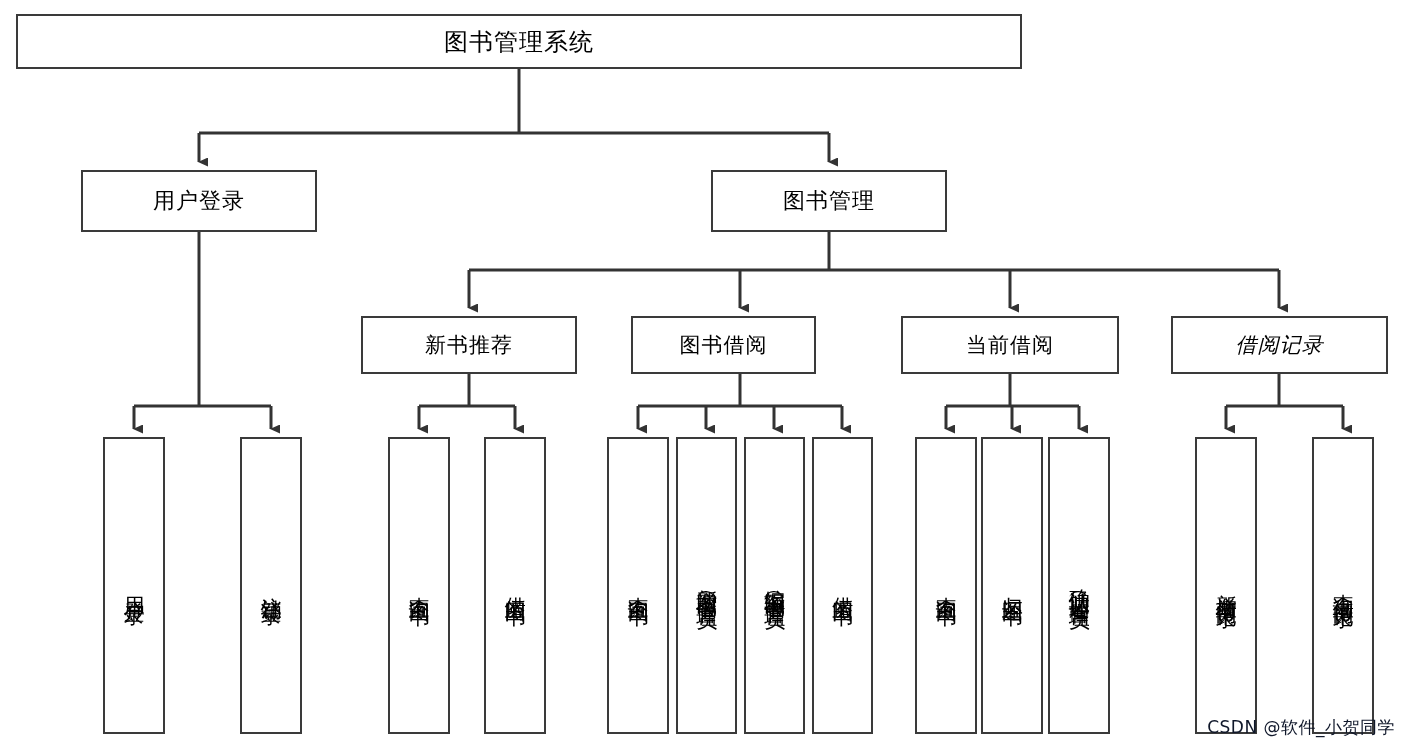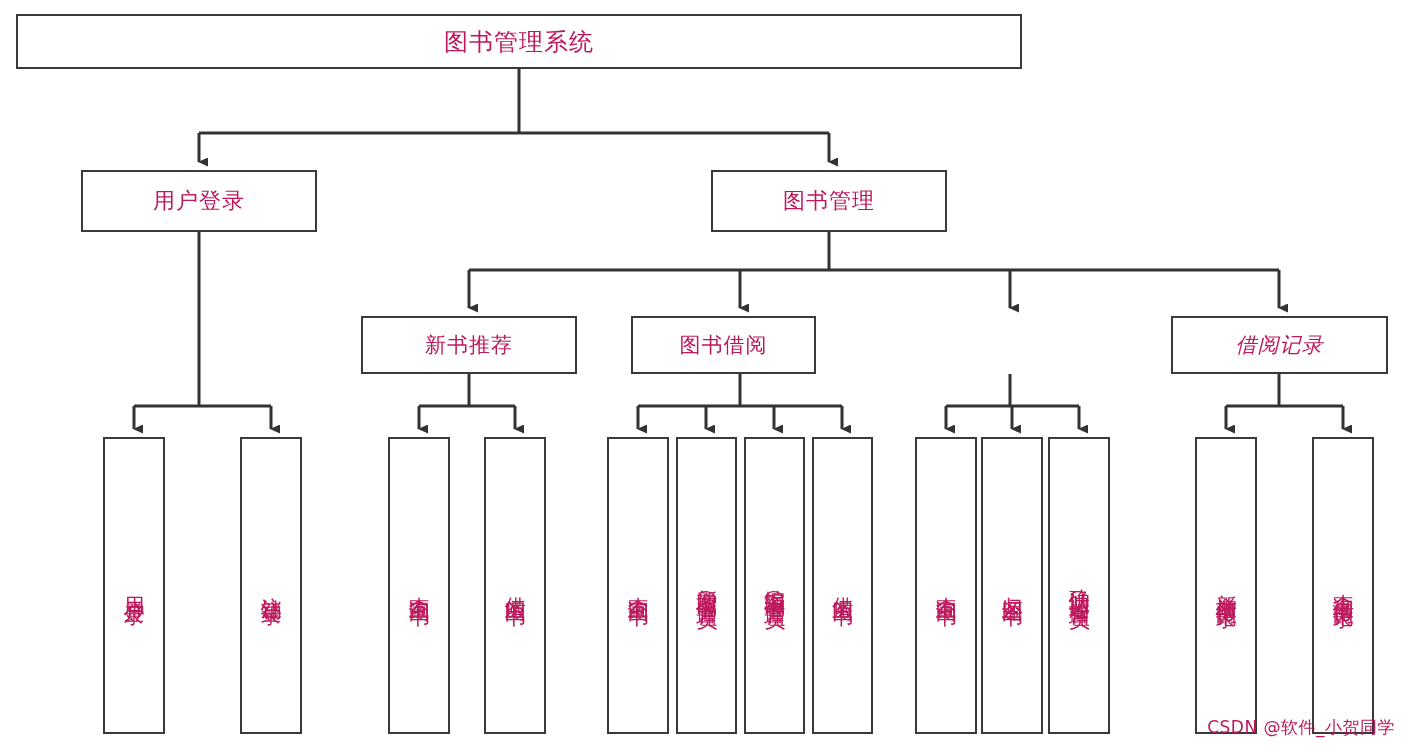--- a/index.html
+++ b/index.html
@@ -35,21 +35,21 @@
     align-items: center;
     justify-content: center;
     text-align: center;
     color: #262626;
     z-index: 2;
   }
   .node-label {
     font-weight: 400;
     letter-spacing: 1px;
     line-height: 1.25;
-    color: #be185d;
+    color: #000000;
   }
   
   .lvl-root .node-label { font-size: 24px; }
   .lvl-2 .node-label { font-size: 22px; }
   .lvl-3 .node-label { font-size: 21px; }
   
   .lvl-leaf {
     padding: 10px 2px;
     align-items: center;
     justify-content: center;
@@ -60,21 +60,21 @@
     font-size: 21px;
     letter-spacing: 3px;
     white-space: nowrap;
     max-height: 100%;
   }
   #watermark {
     position: absolute;
     right: 10px;
     bottom: 8px;
     font-size: 17px;
-    color: #be185d;
+    color: #0f172a;
     letter-spacing: 0.5px;
     z-index: 5;
     white-space: nowrap;
     user-select: none;
   }
 </style>
 </head>
 <body>
 
 <div id="diagram-root">
@@ -140,20 +140,23 @@
   <div class="node lvl-3" style="left: 361px; top: 316px; width: 216px; height: 58px;">
     <span class="node-label">新书推荐</span>
   </div>
 
   <div class="node lvl-2" style="left: 711px; top: 170px; width: 236px; height: 62px;">
     <span class="node-label">图书管理</span>
   </div>
   <div class="node lvl-3" style="left: 631px; top: 316px; width: 185px; height: 58px;">
     <span class="node-label">图书借阅</span>
   </div>
+  <div class="node lvl-3" style="left: 901px; top: 316px; width: 218px; height: 58px;">
+    <span class="node-label">当前借阅</span>
+  </div>
   <div class="node lvl-3" style="left: 1171px; top: 316px; width: 217px; height: 58px; font-style: italic;">
     <span class="node-label">借阅记录</span>
   </div>
 
   <div class="node lvl-leaf" style="left: 103px; top: 437px; width: 62px; height: 297px;">
     <span class="node-label">用户登录</span>
   </div>
   <div class="node lvl-leaf" style="left: 240px; top: 437px; width: 62px; height: 297px;">
     <span class="node-label">注销登录</span>
   </div>

